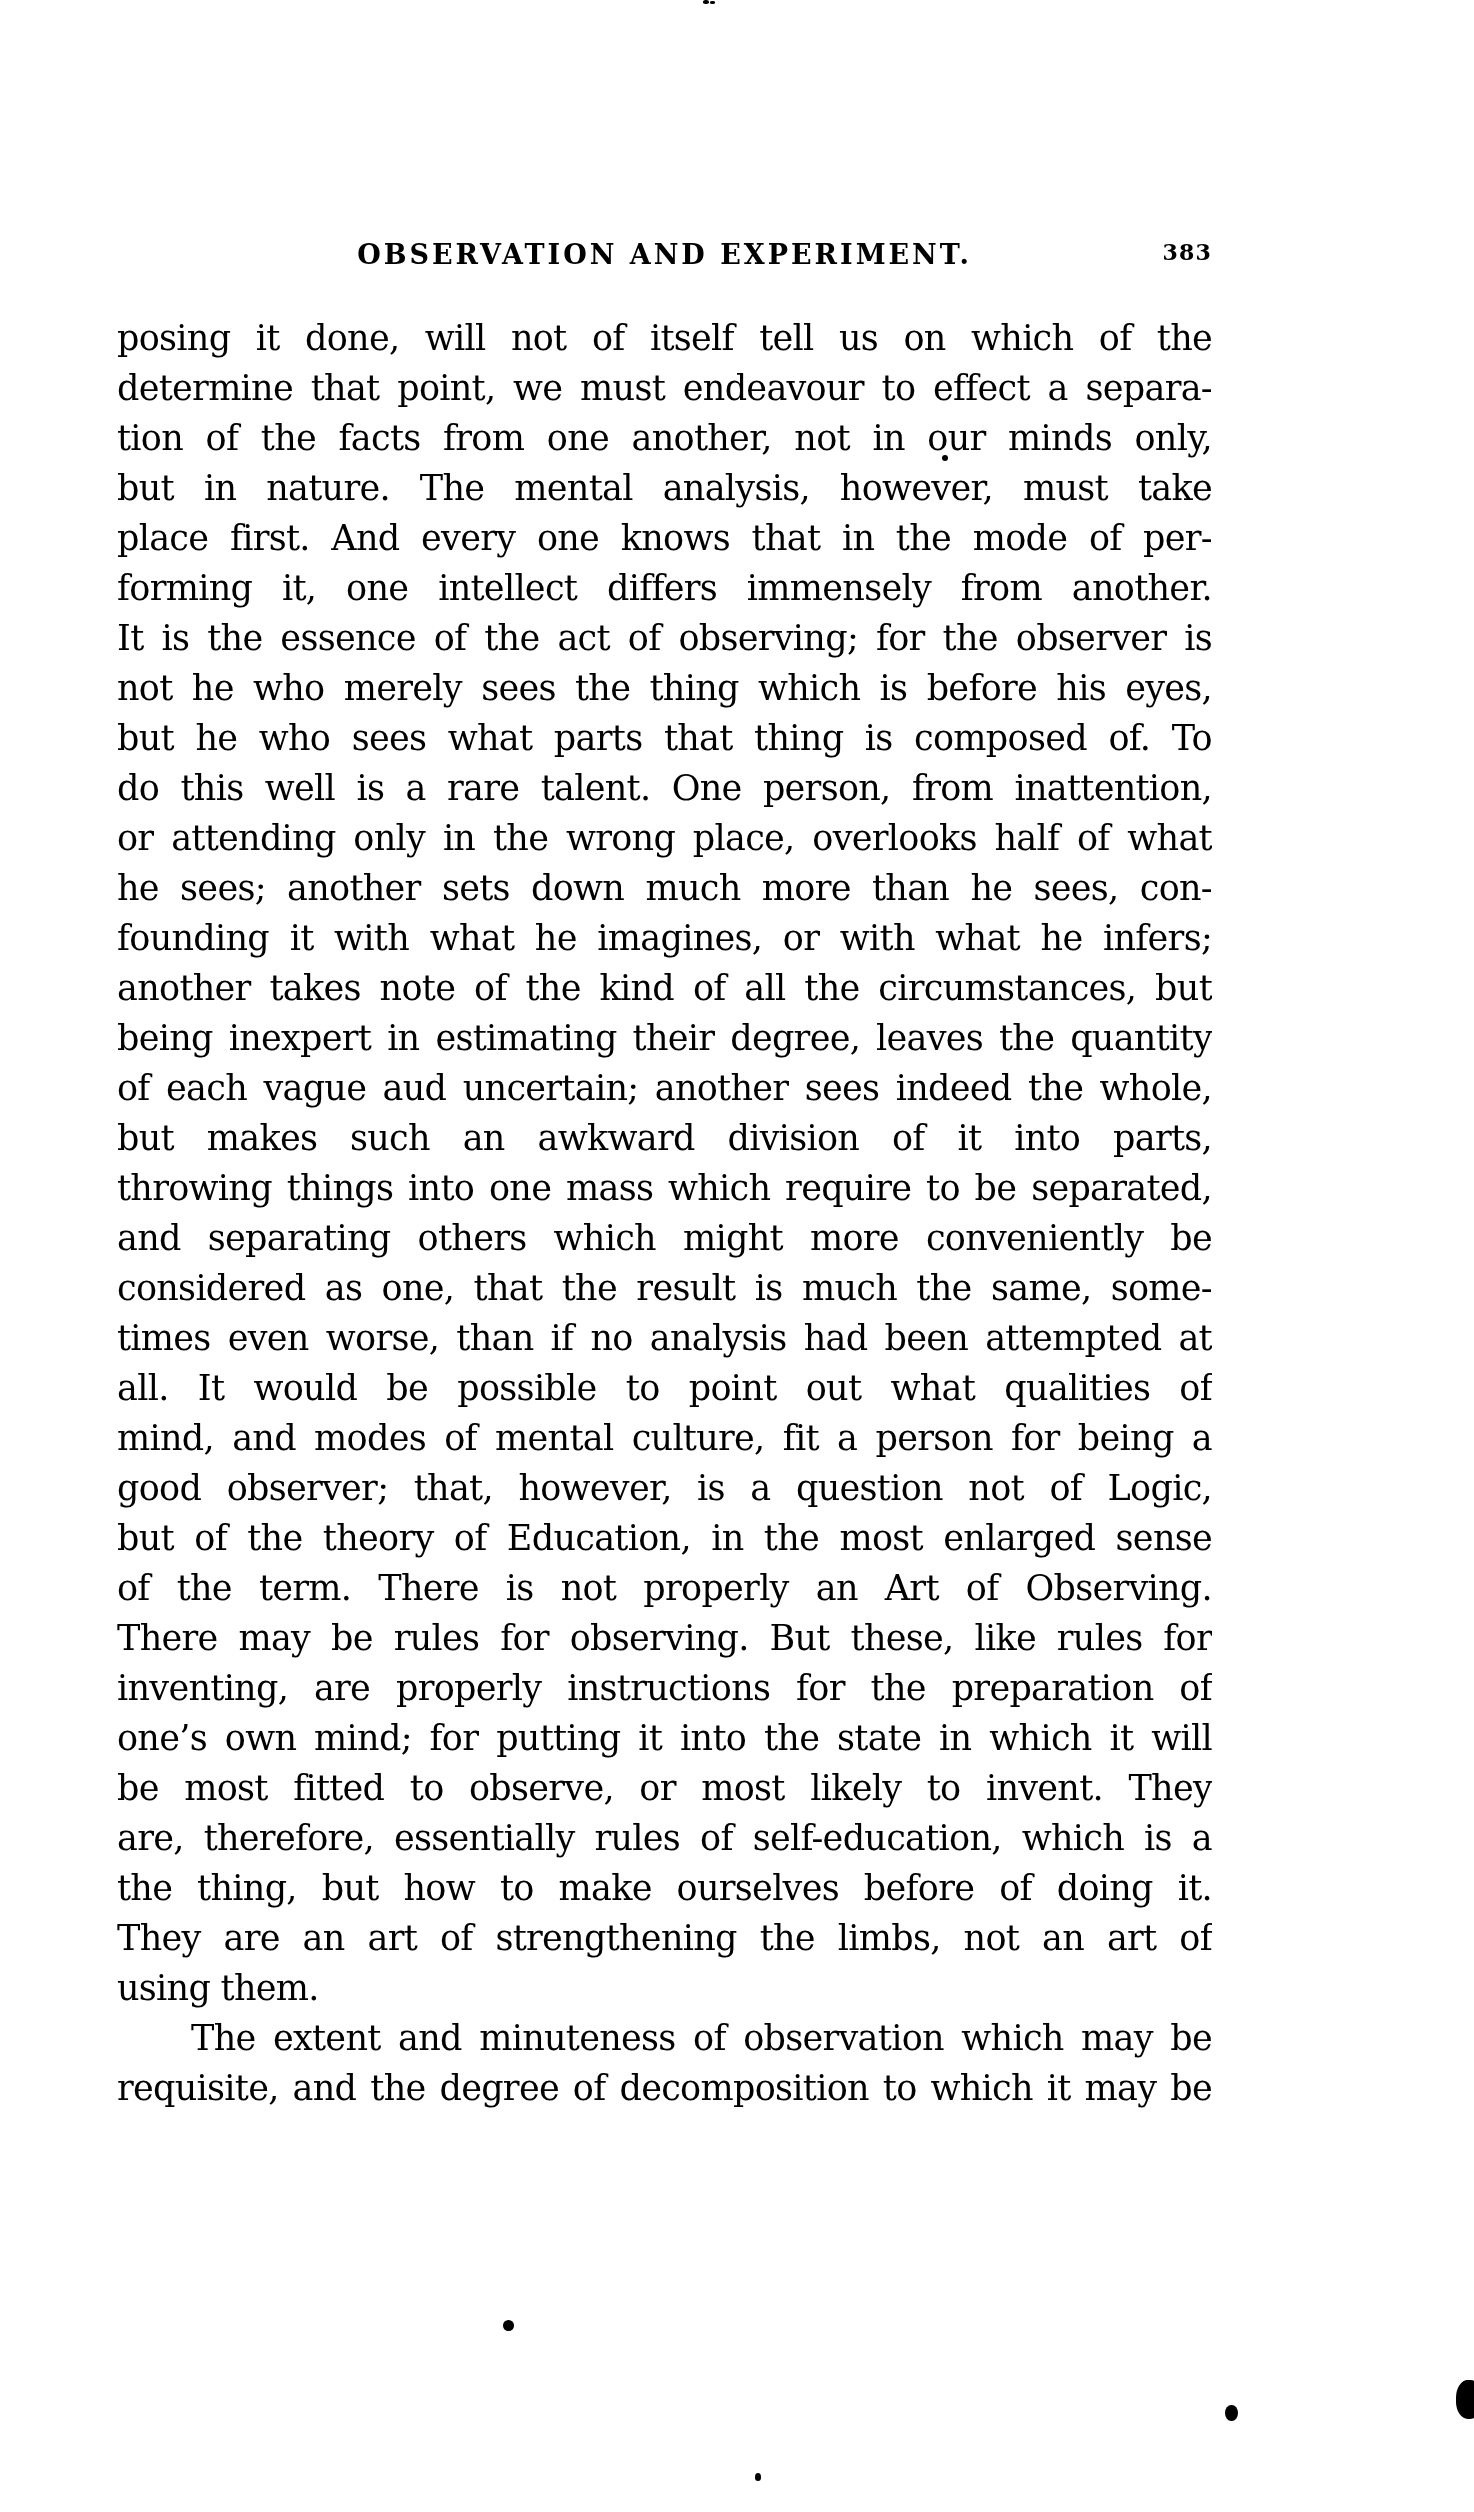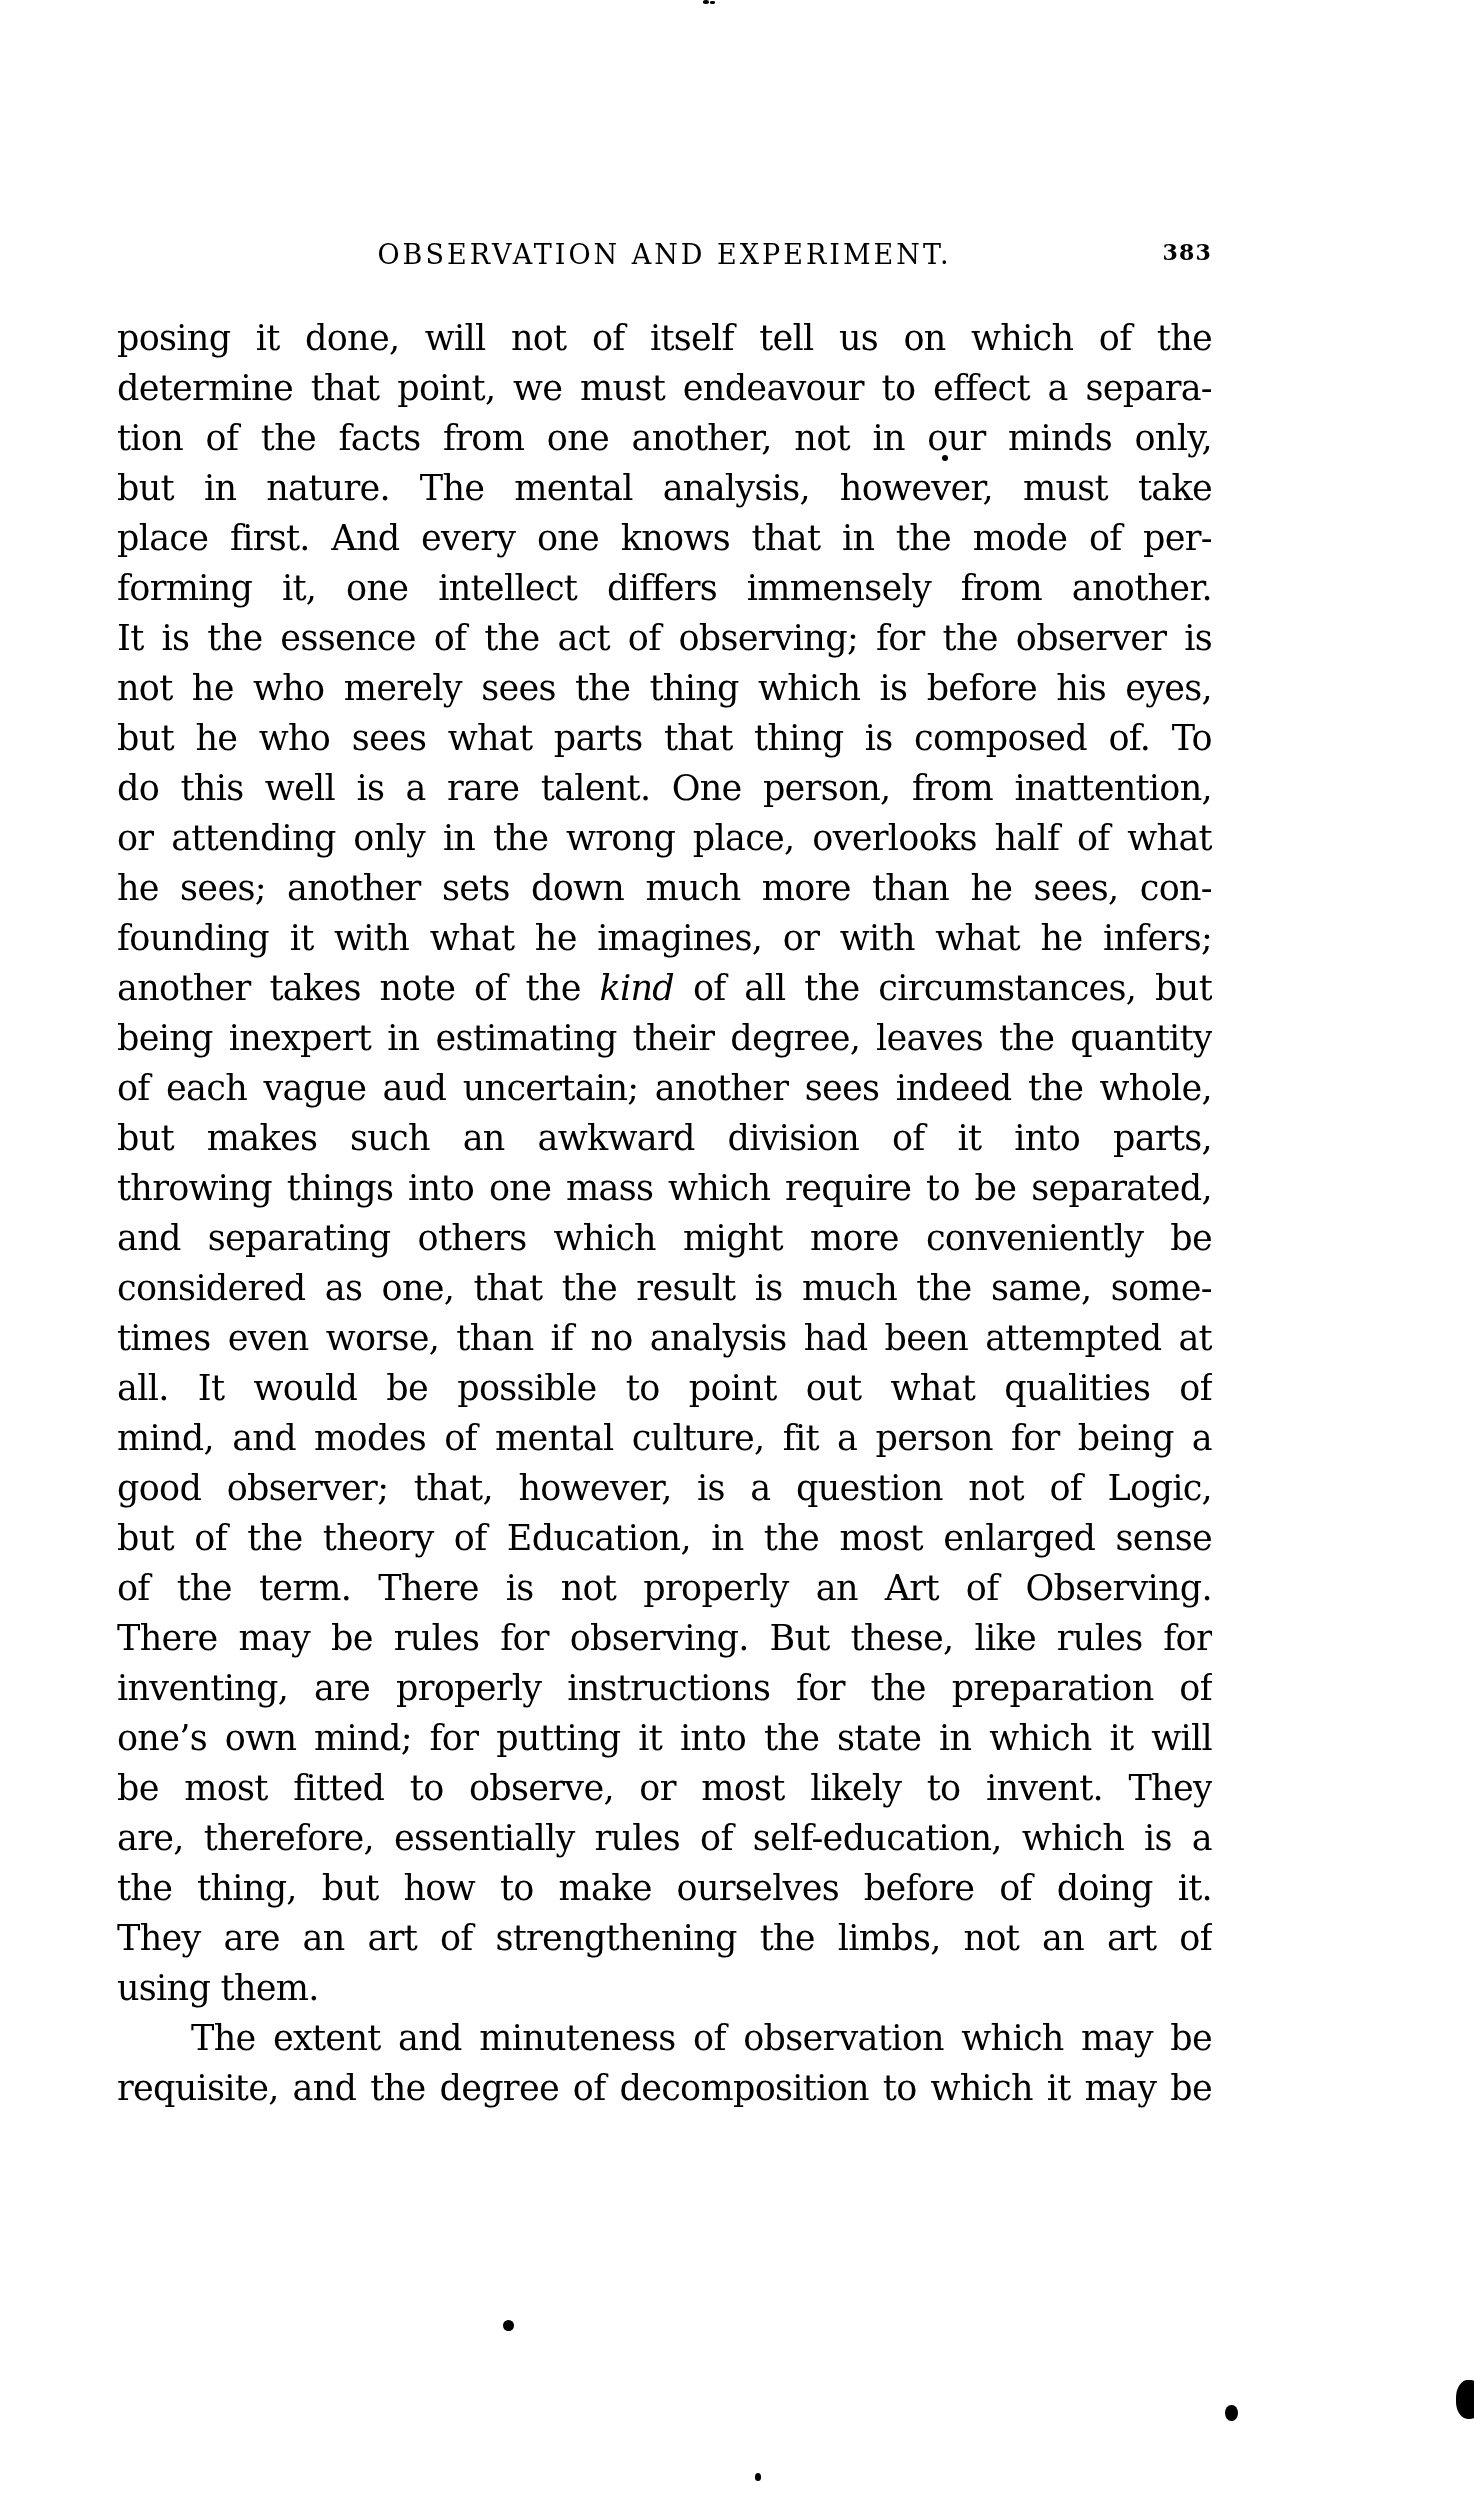--- a/index.html
+++ b/index.html
@@ -17,21 +17,21 @@
   }
   .running-head {
     position: absolute;
     left: 117px; width: 1095px;
     top: 236px; height: 37px;
     line-height: 37px;
   }
   .head-title {
     position: absolute; left: 0; right: 0;
     text-align: center;
-    font-size: 27px; font-weight: 400;
+    font-size: 27px; font-weight: 700;
     letter-spacing: 3px;
     white-space: nowrap;
   }
   .head-page-number {
     position: absolute; right: 0; top: -2.4px;
     font-size: 22px; font-weight: 700;
     letter-spacing: 1.2px;
   }
   .text-block {
     position: absolute;
@@ -41,21 +41,21 @@
   .line {
     height: 50px;
     line-height: 50px;
     font-size: 35px;
     letter-spacing: -0.02em;
     text-align: justify;
     text-align-last: justify;
     white-space: normal;
     overflow: hidden;
   }
-  .line .it { font-style: italic; }
+  .line .it { }
   .speck {
     position: absolute;
     background: #000;
   }
 </style>
 </head>
 <body>
 
 <div class="page">
 

